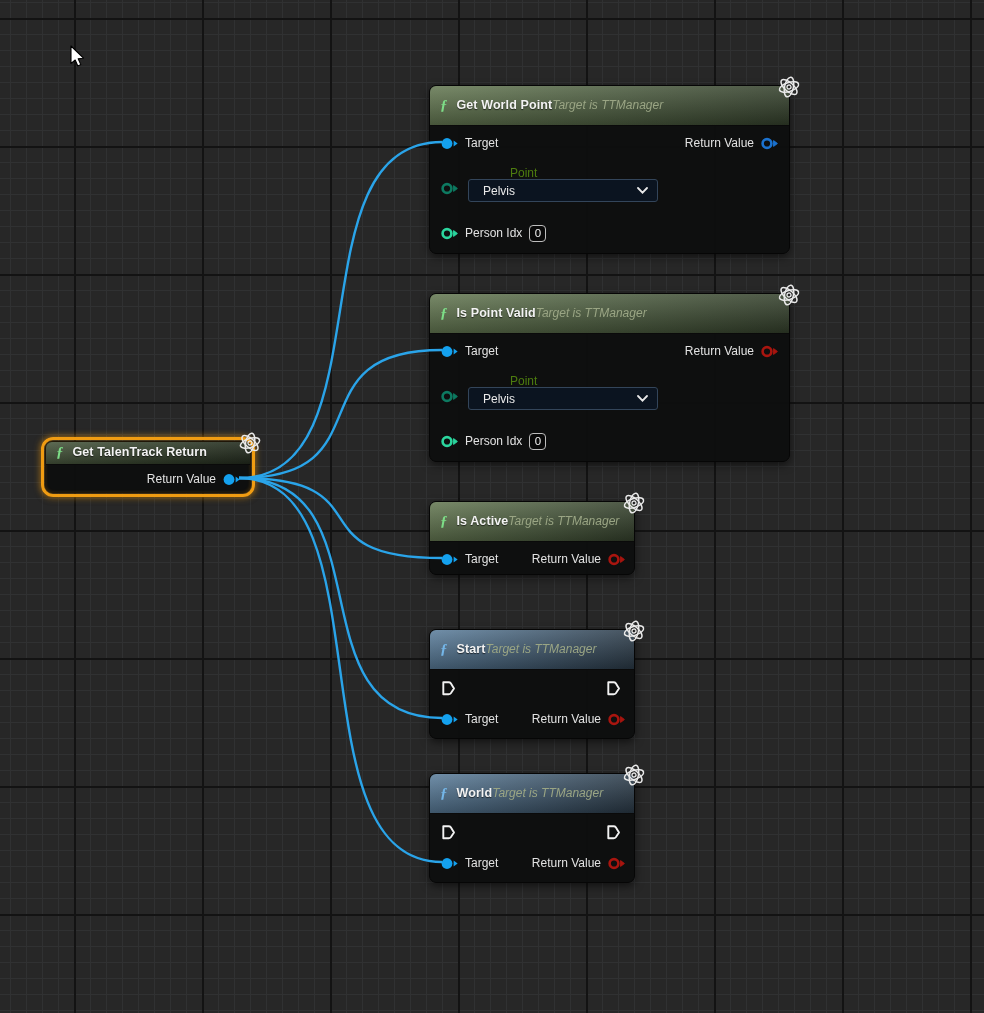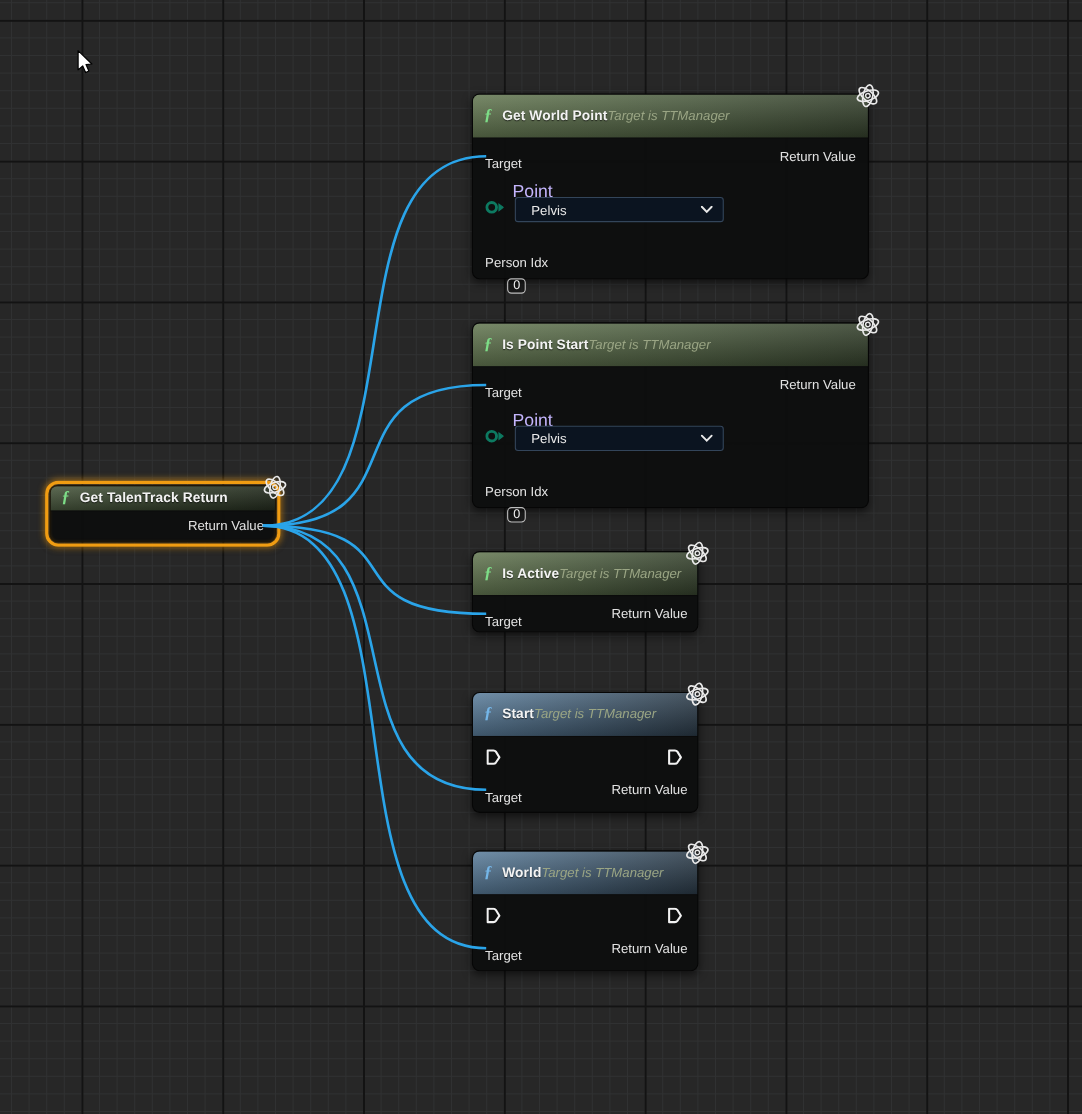--- a/index.html
+++ b/index.html
@@ -52,32 +52,32 @@
     font-family:"Liberation Serif",serif;font-style:italic;font-weight:700;
     font-size:15px;line-height:1;margin-top:-1px;
   }
   .fn-icon.green{color:#7ddd87;}
   .fn-icon.blue{color:#74b6e8;}
   .titles{display:flex;flex-direction:row;line-height:1.25;}
   .node-title{color:#f3f3f3;font-size:12.5px;font-weight:700;letter-spacing:.1px;
     text-shadow:0 1px 1px rgba(0,0,0,.6);}
   .node-subtitle{color:#9aa584;font-size:12px;font-style:italic;}
 
-  .row{position:absolute;height:16px;display:flex;align-items:center;gap:7px;flex-direction:column;}
+  .row{position:absolute;height:16px;display:flex;align-items:center;gap:7px;}
   .pin-label{color:#e2e2e2;font-size:12px;white-space:nowrap;}
   .pin{display:block;}
 
   
   .dropdown{
     position:absolute;box-sizing:border-box;height:23px;
     background:#0b1420;border:1px solid #33455a;border-radius:3px;
     display:flex;align-items:center;justify-content:space-between;
     padding:0 9px 0 14px;color:#eaeaea;font-size:12px;
   }
-  .combo-label{position:absolute;color:#c4b5fd;font-size:16px;}
+  .combo-label{position:absolute;color:#4d7c0f;font-size:12px;margin-left:44px;}
 
   
   .spinbox{
     box-sizing:border-box;min-width:17px;height:17px;padding:0 4px;
     border:1px solid #bdbdbd;border-radius:4px;background:rgba(0,0,0,0.35);
     color:#f0f0f0;font-size:11.5px;display:flex;align-items:center;justify-content:center;
   }
 
   
   .selection-outline{
@@ -186,21 +186,21 @@
   </div>
 </div>
 
 <div class="node" style="left:429px;top:293px;width:359px;height:167px">
   <svg class="atom-icon" width="24" height="24">
       <use href="#atom"></use>
     </svg>
   <div class="node-header pure">
     <span class="fn-icon green">ƒ</span>
     <div class="titles">
-      <div class="node-title">Is Point Start</div>
+      <div class="node-title">Is Point Valid</div>
       <div class="node-subtitle">Target is TTManager</div>
     </div>
   </div>
   <div class="row" style="top:49px;left:11px">
     <svg class="pin" width="17" height="13" style="fill:var(--pin-object)">
         <use href="#pin-filled"></use>
       </svg>
     <span class="pin-label">Target</span>
   </div>
   <div class="row" style="top:49px;right:11px">

